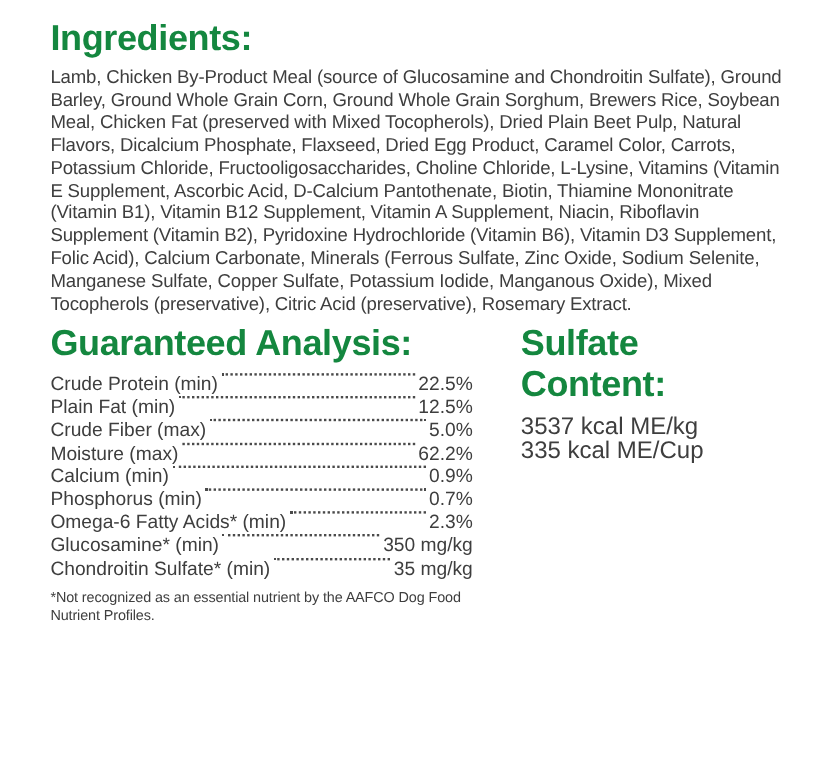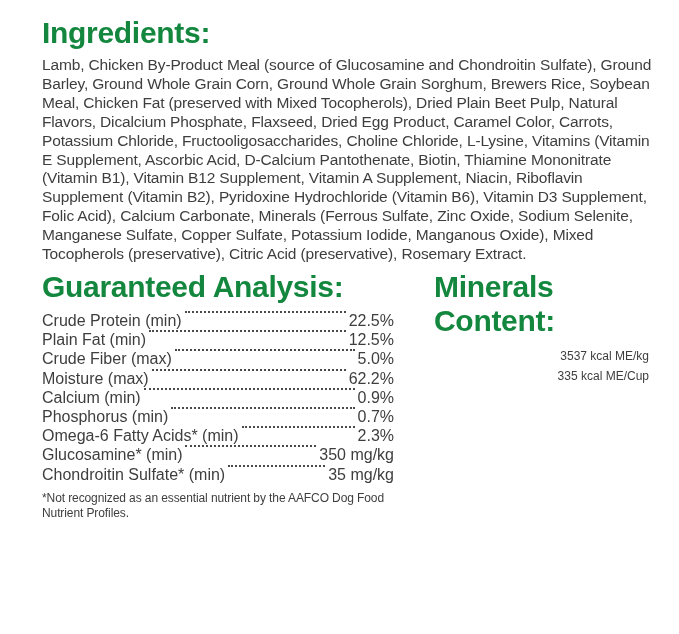--- a/index.html
+++ b/index.html
@@ -61,21 +61,21 @@
     min-width: 12px;
   }
   .ga-value { text-align: right; }
   .footnote {
     margin-top: 7px;
     width: 352px;
     font-size: 12px;
     line-height: 15px;
     letter-spacing: -0.1px;
   }
-  .calorie-lines { margin-top: 8px; font-size: 12px; line-height: 20.5px; text-align: right; }
+  .calorie-lines { margin-top: 8px; font-size: 20px; line-height: 20.5px; }
 </style>
 </head>
 <body>
 
 <div class="page">
 
 
   <div class="content">
 
     <div class="section-heading">Ingredients:</div>
@@ -131,21 +131,21 @@
             <span class="ga-label">Chondroitin Sulfate* (min)</span>
             <span class="ga-dots"></span>
             <span class="ga-value">35 mg/kg</span>
           </div>
         </div>
 
         <p class="footnote">*Not recognized as an essential nutrient by the AAFCO Dog Food Nutrient Profiles.</p>
       </div>
 
       <div class="col-right">
-        <div class="section-heading">Minerals Content:</div>
+        <div class="section-heading">Sulfate Content:</div>
         <div class="calorie-lines">
           <div>3537 kcal ME/kg</div>
           <div>335 kcal ME/Cup</div>
         </div>
       </div>
 
     </div>
   </div>
 </div>
 

